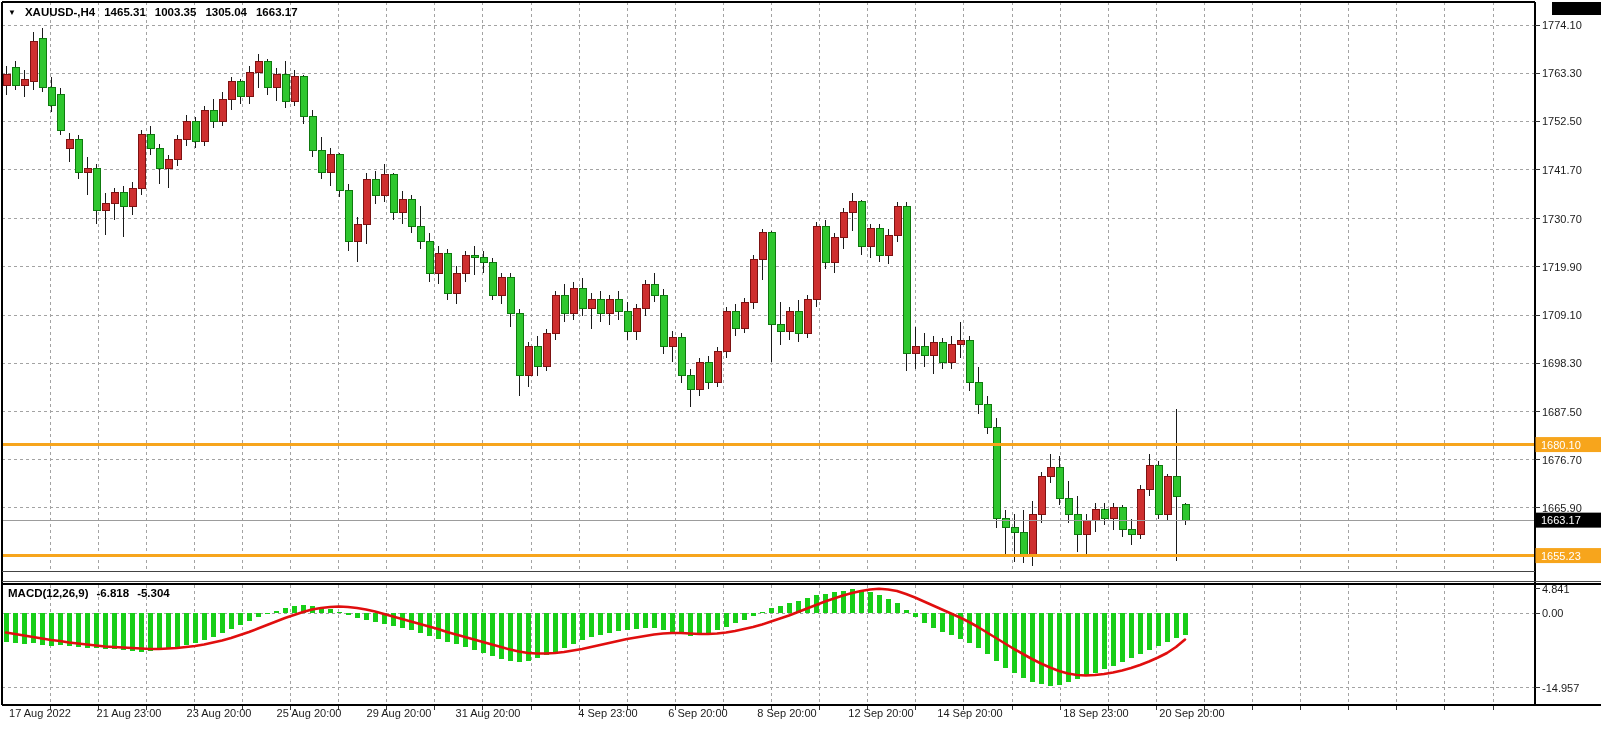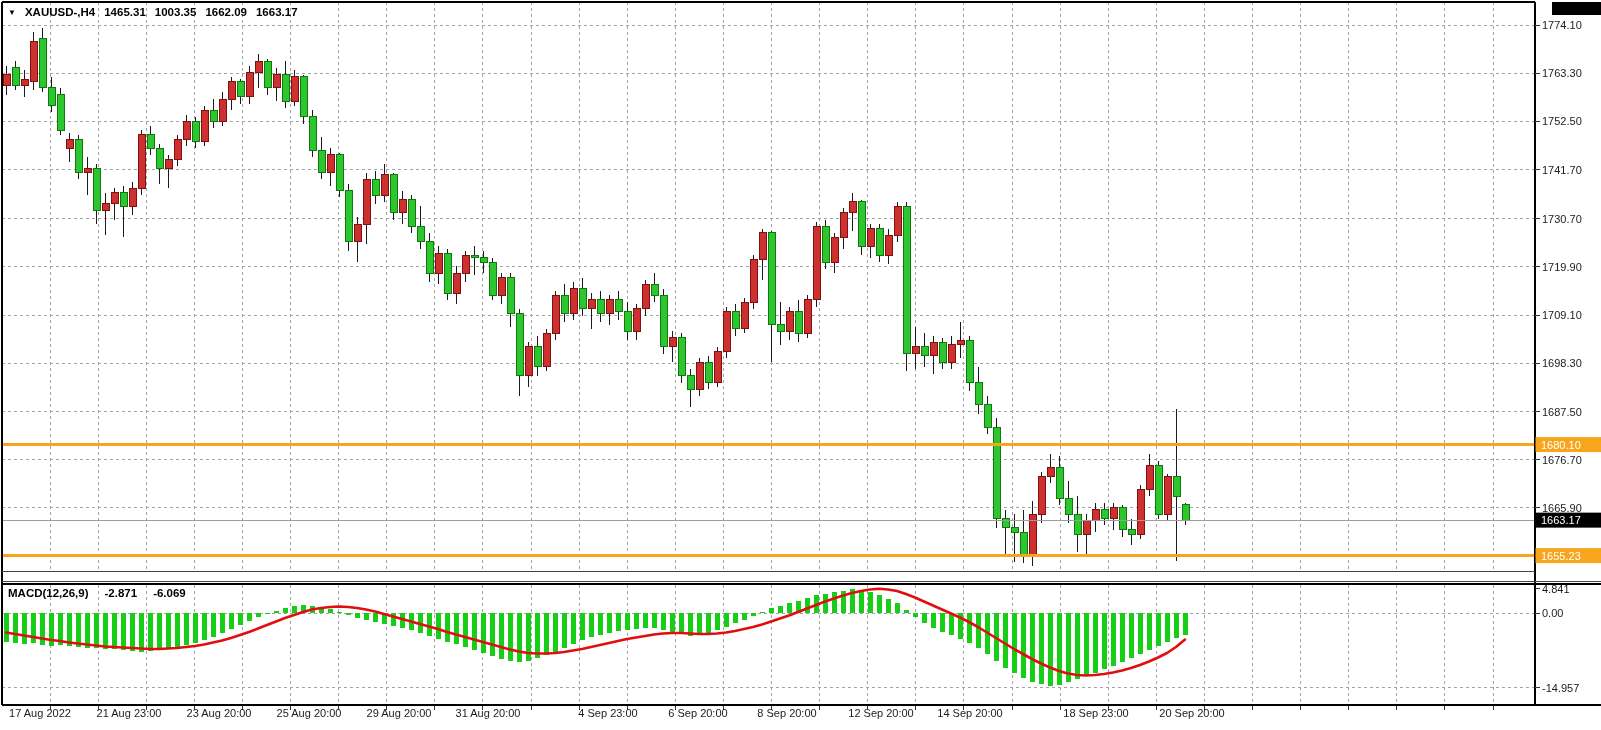--- a/index.html
+++ b/index.html
@@ -2,21 +2,21 @@
 <html><head>
 <meta charset="utf-8">
 <style>
   html,body{margin:0;padding:0;background:#e9e9e9;}
   .screen{position:relative;width:1601px;height:730px;background:#ffffff;overflow:hidden;
           font-family:"Liberation Sans","DejaVu Sans",sans-serif;color:#1b1b1b;}
   .screen svg{position:absolute;left:0;top:0;}
   .ohlc-line{position:absolute;left:8px;top:6px;display:flex;align-items:center;gap:9px;
              font-size:11.5px;font-weight:700;color:#000;z-index:5;white-space:nowrap;}
   .ohlc-line .tri{font-size:8px;line-height:1;transform:translateY(1px);}
-  .macd-line{position:absolute;left:8px;top:587px;display:flex;align-items:center;gap:16px;
+  .macd-line{position:absolute;left:8px;top:587px;display:flex;align-items:center;gap:8px;
              font-size:11.5px;font-weight:700;color:#000;z-index:5;white-space:nowrap;}
   .corner-box{position:absolute;left:1552px;top:2px;width:49px;height:13px;background:#000;z-index:6;}
 </style>
 </head>
 <body>
 
 <div class="screen">
 
   <svg id="chart-svg" width="1601" height="730" viewBox="0 0 1601 730">
       <g>
@@ -861,24 +861,24 @@
         <text x="1096" y="717" font-size="11" fill="#1B1B1B" text-anchor="middle">18 Sep 23:00</text>
         <text x="1192" y="717" font-size="11" fill="#1B1B1B" text-anchor="middle">20 Sep 20:00</text>
       </g>
     </svg>
 
   <div class="ohlc-line">
     <span class="tri">▼</span>
     <span>XAUUSD-,H4</span>
     <span>1465.31</span>
     <span>1003.35</span>
-    <span>1662.09</span>
+    <span>1305.04</span>
     <span>1663.17</span>
   </div>
 
   <div class="macd-line">
     <span>MACD(12,26,9)</span>
-    <span>-2.871</span>
-    <span>-6.069</span>
+    <span>-6.818</span>
+    <span>-5.304</span>
   </div>
 
   <div class="corner-box"></div>
 </div>
 
 </body></html>

